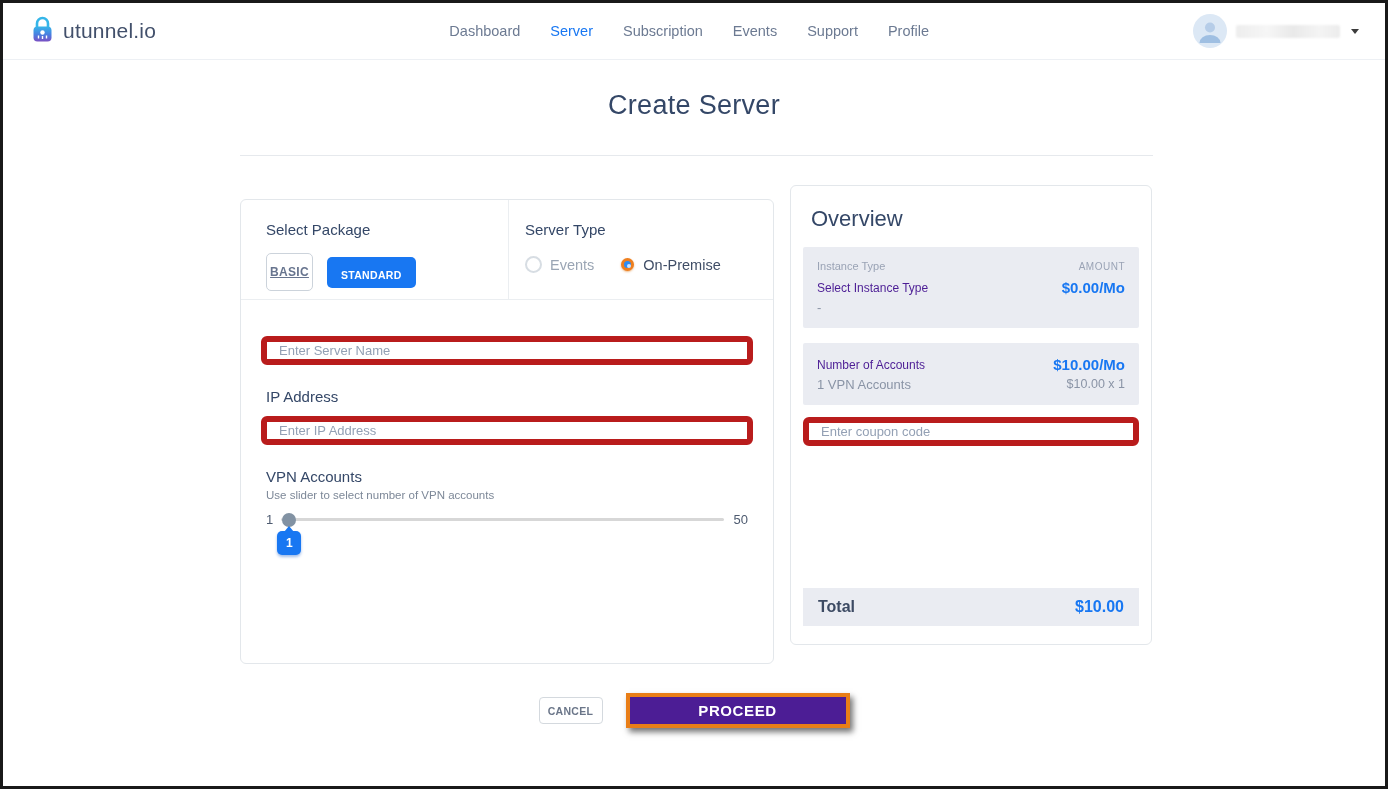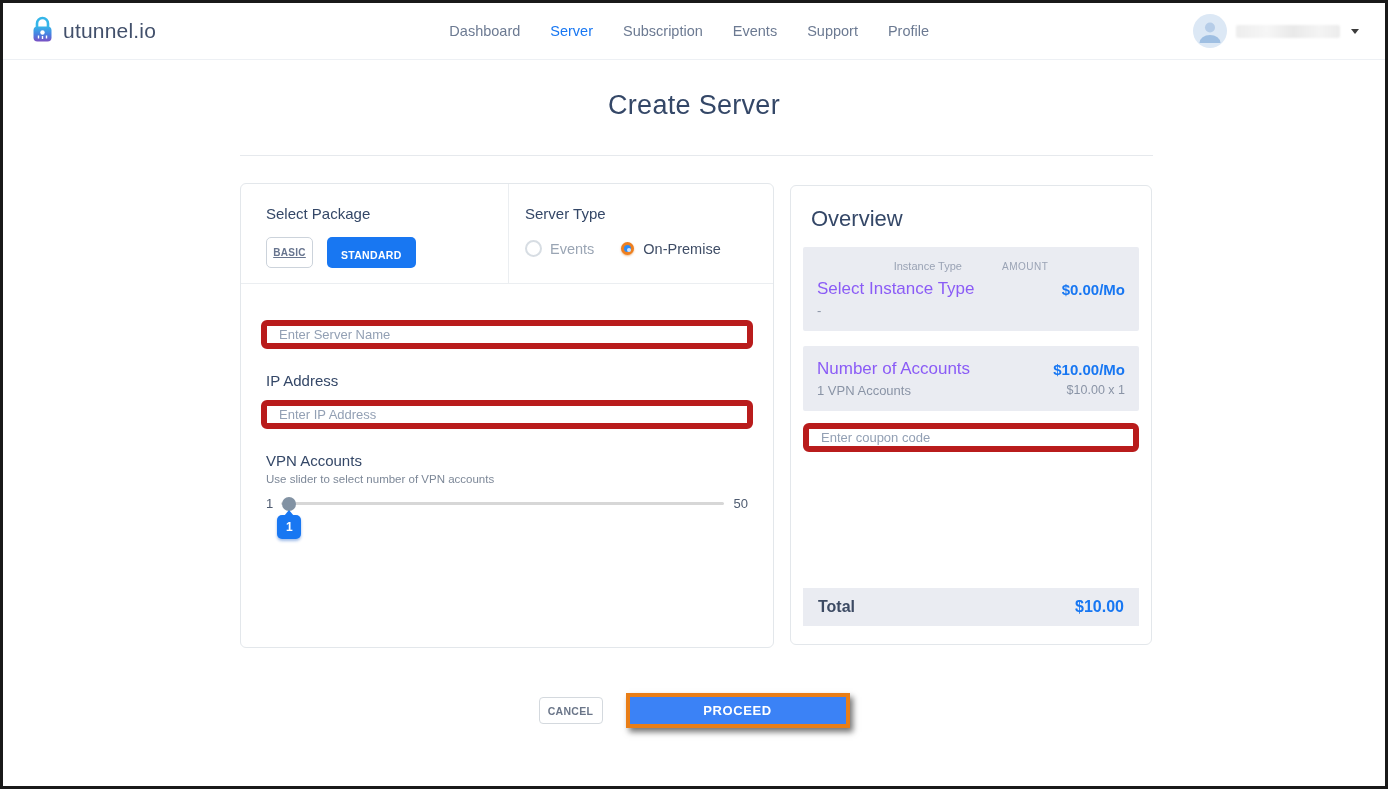--- a/index.html
+++ b/index.html
@@ -27,29 +27,29 @@
            border-top:5px solid #3c3c3c; margin-left:2px; }
 
   
   .page-title { position:absolute; top:87px; left:0; width:100%; text-align:center;
                 font-size:27px; font-weight:500; color:#344767; letter-spacing:.3px; }
   .page-subtitle { position:absolute; top:121px; left:0; width:100%; text-align:center;
                    font-size:11.5px; color:#67748e; }
   .title-divider { position:absolute; top:152px; left:237px; width:913px; height:1px; background:#e6e9ed; }
 
   
-  .left-card { position:absolute; left:237px; top:180px; width:534px; height:465px;
+  .left-card { position:absolute; left:237px; top:196px; width:534px; height:465px;
                border:1px solid #e3e7eb; border-radius:6px; background:#fff; }
   .pkg-row { display:flex; height:100px; border-bottom:1px solid #ebeef1; }
   .pkg-cell { width:268px; border-right:1px solid #ebeef1; padding:21px 0 0 25px; }
   .type-cell { flex:1; padding:21px 0 0 16px; }
   .sec-label { font-size:15px; color:#344767; }
   .pkg-btns { margin-top:15px; display:flex; align-items:center; }
-  .btn-basic { width:47px; height:31px; background:#fff; border:1px solid #ccd3db; border-radius:5px;
-               font-size:10px; font-weight:700; color:#67748e; letter-spacing:.3px; cursor:pointer;text-decoration:underline; }
+  .btn-basic { width:47px; height:38px; background:#fff; border:1px solid #ccd3db; border-radius:5px;
+               font-size:12px; font-weight:700; color:#67748e; letter-spacing:.3px; cursor:pointer;text-decoration:underline; }
   .btn-standard { margin-left:14px; height:31px; padding:12px 14px; background:#1877f2; border:none;
                   border-radius:5px; font-size:10.5px; font-weight:700; color:#fff; letter-spacing:.3px; cursor:pointer; }
   .radio-row { margin-top:18px; display:flex; align-items:center; }
   .radio-off { width:17px; height:17px; border-radius:50%; border:2px solid #d7dde3; background:#fff; }
   .radio-off-label { margin-left:8px; margin-right:27px; font-size:14.5px; color:#9aa5b4; }
   .radio-on { width:13px; height:13px; border-radius:50%; background:#2d8cf5;
               border:3.5px solid #ee7f1f; box-shadow:0 1px 2px rgba(220,120,20,.5); position:relative; }
   .radio-on::after { content:""; position:absolute; left:3px; top:3px; width:4px; height:4px;
                      border-radius:50%; background:#cfe5ff; }
   .radio-on-label { margin-left:9px; font-size:14.5px; color:#3f4d66; }
@@ -74,46 +74,46 @@
                   box-shadow:0 2px 3px rgba(20,90,200,.4); }
   .slider-badge::before { content:""; position:absolute; top:-5px; left:7px; width:0; height:0;
                   border-left:5px solid transparent; border-right:5px solid transparent;
                   border-bottom:6px solid #1877f2; }
 
   
   .right-card { position:absolute; left:787px; top:182px; width:362px; height:460px;
                 border:1px solid #e3e7eb; border-radius:6px; background:#fff; }
   .overview-title { margin:20px 0 0 20px; font-size:22px; font-weight:500; color:#344767; }
   .gray-block { margin:15px 12px 0 12px; background:#eaecf2; padding:13px 14px; border-radius:2px; }
-  .blk-head { display:flex; justify-content:center; align-items:center;gap:40px; }
+  .blk-head { display:flex; justify-content:space-between; align-items:center;gap:40px; }
   .blk-head-label { font-size:11px; color:#9aa3b5; }
   .blk-head-amount { font-size:10px; color:#9aa3b5; letter-spacing:.5px; }
   .blk-main { display:flex; justify-content:space-between; align-items:center; margin-top:7px; }
-  .blk-name { font-size:17px; color:#8b5cf6; }
+  .blk-name { font-size:12px; color:#4c1d95; }
   .blk-amount { font-size:15px; font-weight:700; color:#1877f2; }
   .blk-sub { display:flex; justify-content:space-between; margin-top:4px; }
   .blk-sub-left { font-size:13px; color:#8a94a6; }
   .blk-sub-right { font-size:12.5px; color:#8a94a6; }
   .coupon-row { margin:28px 14px 0 14px; display:flex; justify-content:space-between; align-items:center; }
   .coupon-label { font-size:15px; font-weight:700; color:#3c4a63; }
   .coupon-avail { display:flex; align-items:center; gap:4px; font-size:12.5px; font-weight:700; color:#2ca44e; }
   .coupon-input-wrap { margin:12px 12px 0 12px; }
   .total-bar { position:absolute; left:12px; right:12px; bottom:18px; height:38px; background:#eaecf2;
                display:flex; align-items:center; justify-content:space-between; padding:0 15px; }
   .total-label { font-size:16px; font-weight:600; color:#3c4a63; }
   .total-amount { font-size:16px; font-weight:600; color:#1877f2; }
 
   
   .actions { position:absolute; top:690px; left:0; width:100%; display:flex;
              justify-content:center; align-items:center; gap:23px; }
   .btn-cancel { width:64px; height:27px; background:#fff; border:1px solid #d4d9de; border-radius:4px;
                 font-size:10.5px; font-weight:600; color:#6b7689; letter-spacing:.3px; cursor:pointer; }
   .annotation-box { border:4px solid #e97e17; box-shadow:3px 4px 6px rgba(0,0,0,.55); background:#e97e17; }
-  .btn-proceed { display:block; width:216px; height:27px; background:#3b82f6; border:none;
-                 font-size:13px; font-weight:700; color:#fff; letter-spacing:.6px; cursor:pointer; }
+  .btn-proceed { display:block; width:216px; height:27px; background:#4c1d95; border:none;
+                 font-size:15px; font-weight:700; color:#fff; letter-spacing:.6px; cursor:pointer; }
 </style>
 </head>
 <body>
 
 <div class="frame">
 
   <div class="header">
     <div class="logo">
       <span>
         <svg width="27" height="28" viewBox="0 0 27 28">

